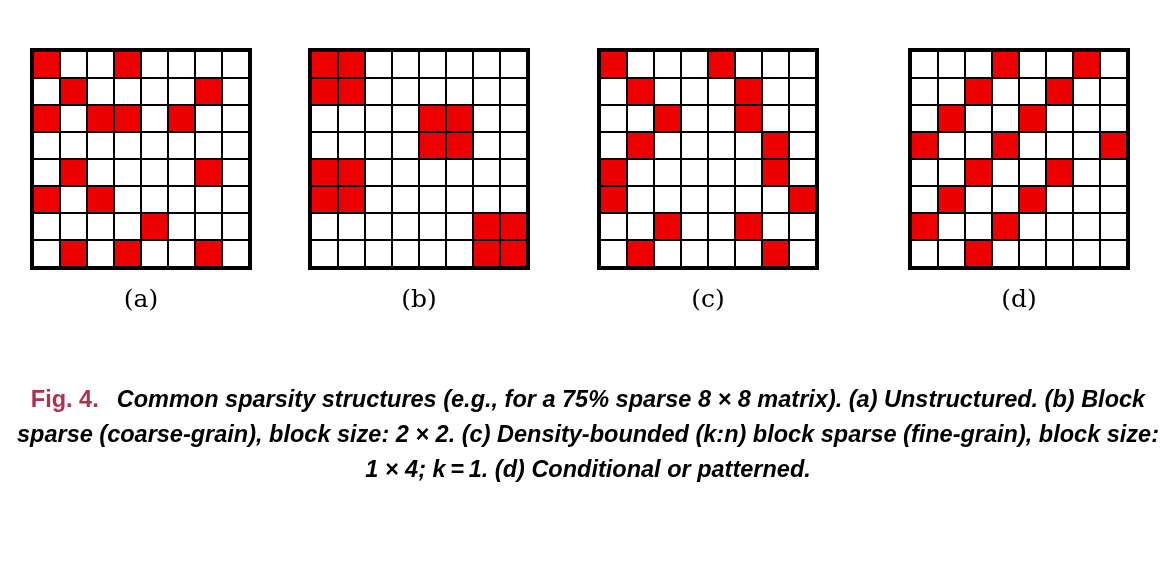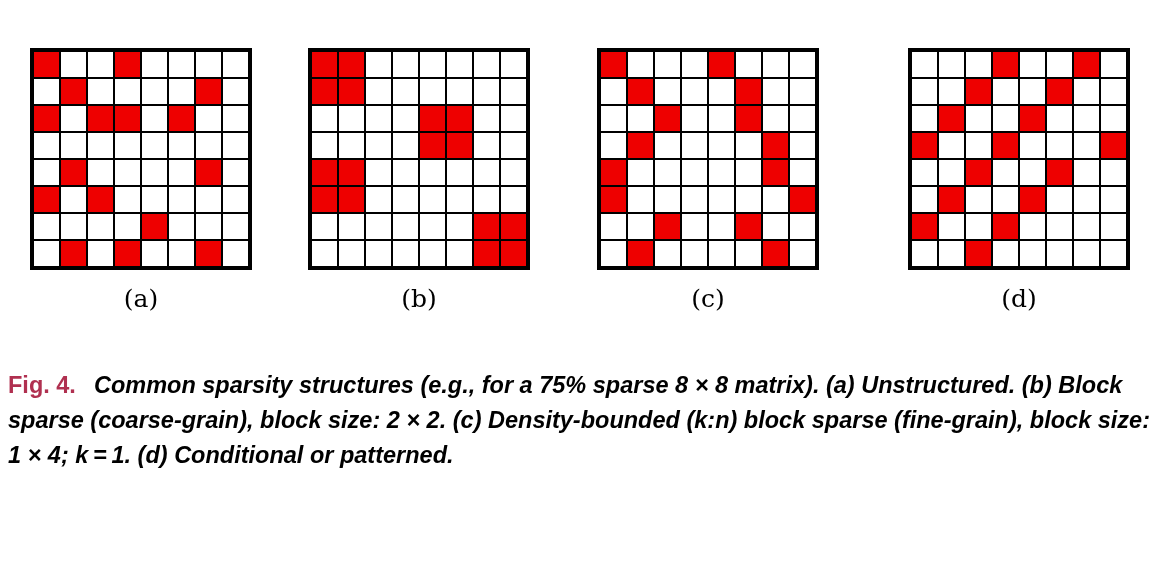--- a/index.html
+++ b/index.html
@@ -48,28 +48,29 @@
     position: absolute;
     width: 100%;
     text-align: center;
     font-size: 25px;
     color: #000000;
     font-family: "DejaVu Serif", serif;
   }
   .fig-caption {
     position: absolute;
     left: 8px;
-    top: 368px;
+    top: 382px;
     width: 1160px;
     font-size: 23.5px;
     font-weight: bold;
     font-style: italic;
     line-height: 1.48;
     color: #000000;
     font-family: "Liberation Sans", sans-serif;
+    text-align: center;
   }
   .fig-label {
     color: #b03050;
     font-weight: bold;
     font-style: normal;
     margin-right: 18px;
   }
 </style>
 </head>
 <body>

